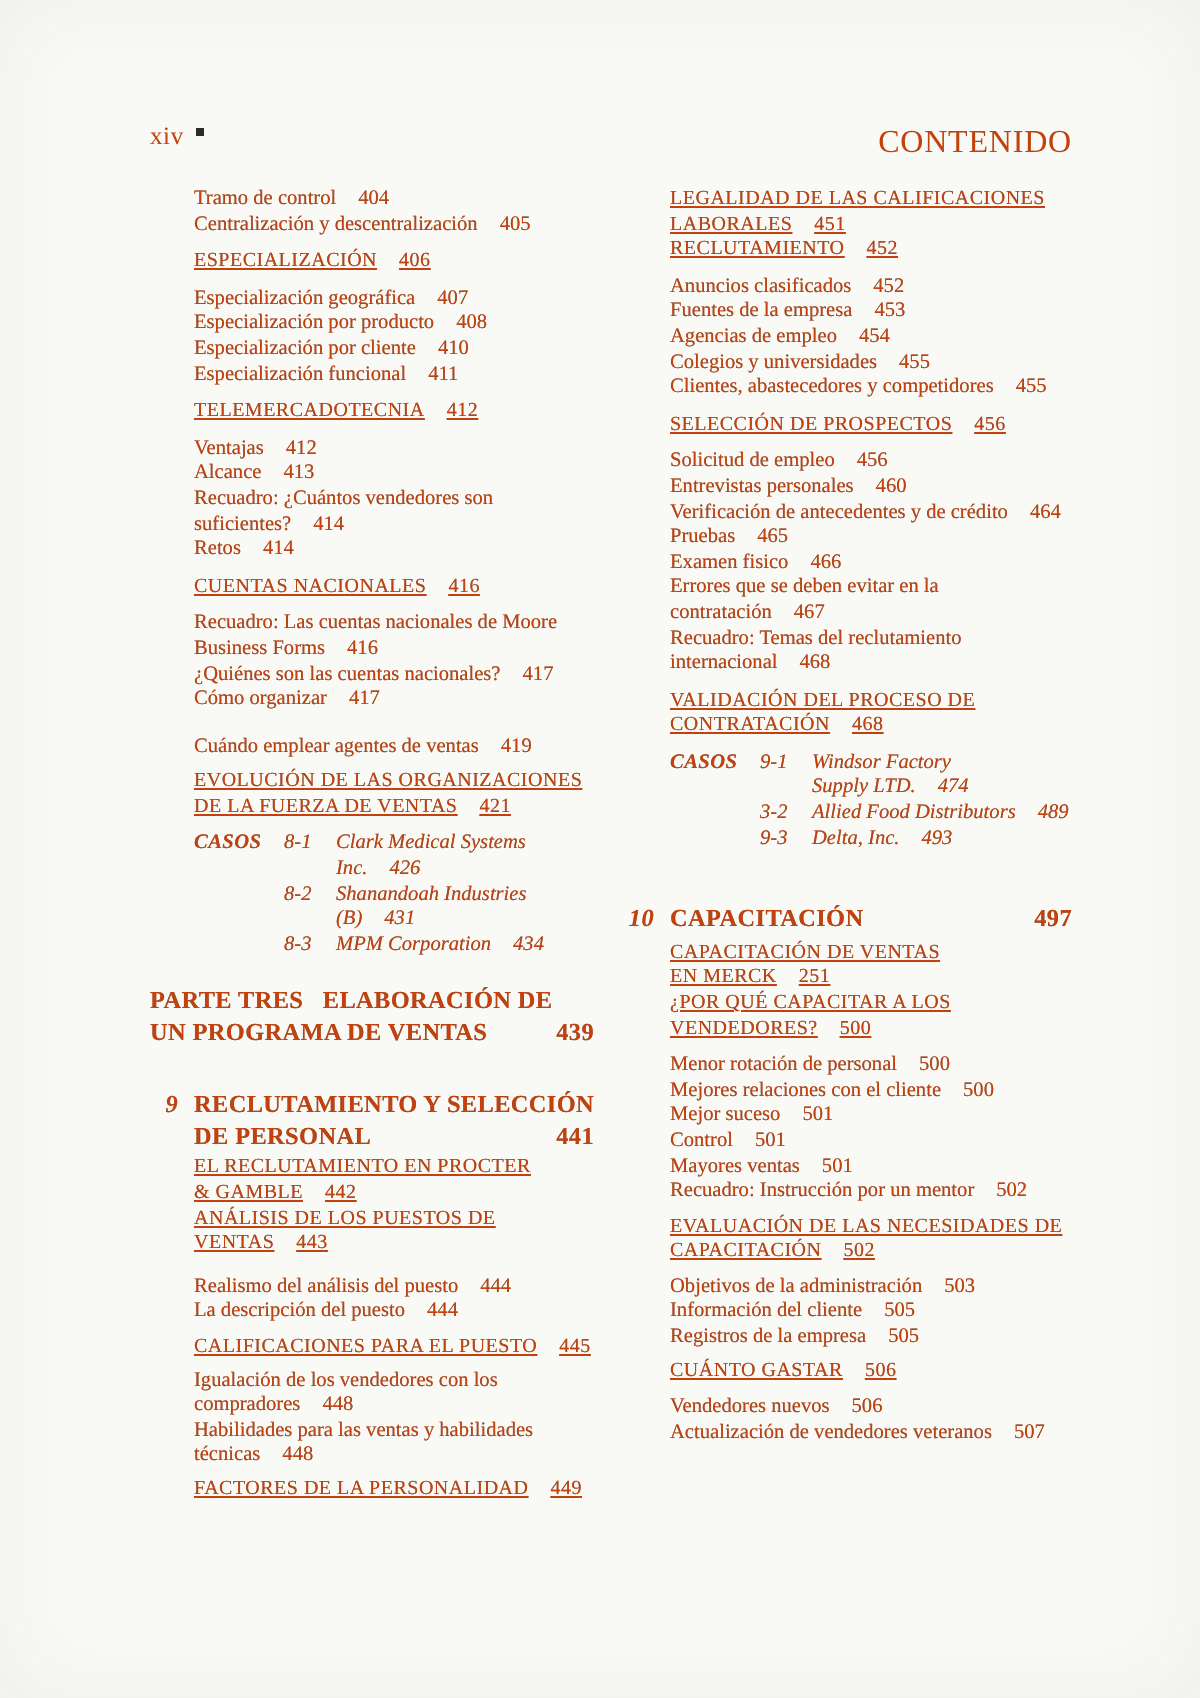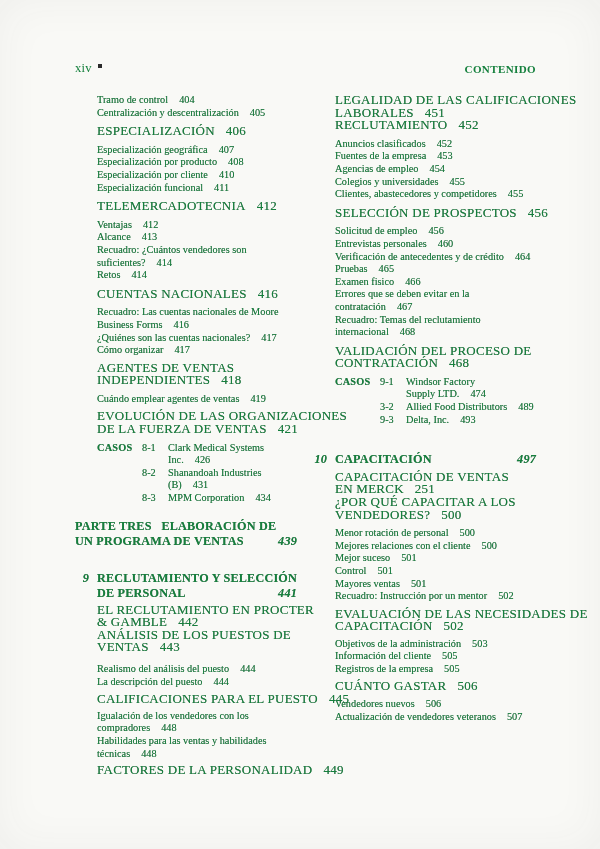--- a/index.html
+++ b/index.html
@@ -6,57 +6,57 @@
   body{
     width:600px;height:849px;
     font-family:"Liberation Serif","DejaVu Serif",serif;
     background:#f6f6f3;
     overflow:hidden;
   }
   .page{
     position:absolute;inset:0;
     background:#f9f9f6;
     box-shadow:inset 0 0 45px rgba(60,60,55,0.05);
-    color:#15803d;
+    color:#c2410c;
   }
   
   .folio{
     position:absolute;left:75px;top:61px;
     font-size:12.5px;letter-spacing:0.3px;
   }
   .folio .sq{
     display:inline-block;width:4px;height:4px;background:#2b2b2b;
     margin-left:6px;margin-bottom:4px;
   }
   .running-head{
     position:absolute;left:335px;top:63px;width:201px;
-    text-align:right;font-size:11px;letter-spacing:0.4px;font-weight:bold;
+    text-align:right;font-size:16px;letter-spacing:0.4px;
   }
   
   .col{
     position:absolute;top:94px;
     font-size:10.3px;line-height:12.6px;
     text-shadow:0 0 0.3px rgba(43,43,43,0.55);
   }
   .col-left{left:97px;width:200px;}
   .col-right{left:335px;width:201px;}
   .txt{white-space:pre;}
   .pg{margin-left:11px;}
   .toc-entry{white-space:pre;}
   .toc-section{
-    white-space:pre;font-size:13px;letter-spacing:0.25px;
+    white-space:pre;font-size:10px;letter-spacing:0.25px;text-decoration:underline;
   }
   .toc-part,.toc-chapter{
     position:relative;font-weight:700;font-size:12.2px;line-height:15.5px;
     letter-spacing:0.2px;white-space:pre;
   }
   .toc-part{margin-left:-22px;width:calc(100% + 22px);}
   .ch-num{position:absolute;right:100%;margin-right:8px;top:0;font-style:italic;}
-  .pg-right{position:absolute;right:0;bottom:0;font-style:italic;}
-  .toc-cases{position:relative;padding-left:45px;}
+  .pg-right{position:absolute;right:0;bottom:0;}
+  .toc-cases{position:relative;padding-left:45px;font-style:italic;}
   .cases-label{position:absolute;left:0;top:0;font-weight:700;letter-spacing:0.2px;}
   .case-item{position:relative;padding-left:26px;white-space:pre;}
   .case-num{position:absolute;left:0;top:0;}
   .gap{width:100%;}
 </style>
 </head>
 <body>
 
 <div class="page">
 
@@ -85,22 +85,20 @@
 suficientes?</span><span class="pg">414</span></div>
       <div class="toc-entry"><span class="txt">Retos</span><span class="pg">414</span></div>
       <div class="gap" style="height: 6px;"></div>
       <div class="toc-section"><span class="txt">CUENTAS NACIONALES</span><span class="pg">416</span></div>
       <div class="gap" style="height: 6px;"></div>
       <div class="toc-entry"><span class="txt">Recuadro: Las cuentas nacionales de Moore
 Business Forms</span><span class="pg">416</span></div>
       <div class="toc-entry"><span class="txt">¿Quiénes son las cuentas nacionales?</span><span class="pg">417</span></div>
       <div class="toc-entry"><span class="txt">Cómo organizar</span><span class="pg">417</span></div>
       <div class="gap" style="height: 5px;"></div>
-      <div class="toc-section"><span class="txt">AGENTES DE VENTAS
-INDEPENDIENTES</span><span class="pg">418</span></div>
       <div class="gap" style="height: 6px;"></div>
       <div class="toc-entry"><span class="txt">Cuándo emplear agentes de ventas</span><span class="pg">419</span></div>
       <div class="gap" style="height: 5px;"></div>
       <div class="toc-section"><span class="txt">EVOLUCIÓN DE LAS ORGANIZACIONES
 DE LA FUERZA DE VENTAS</span><span class="pg">421</span></div>
       <div class="gap" style="height: 6px;"></div>
       <div class="toc-cases">
         <span class="cases-label">CASOS</span>
         <div class="case-item"><span class="case-num">8-1</span><span class="txt">Clark Medical Systems
 Inc.</span><span class="pg">426</span></div>

